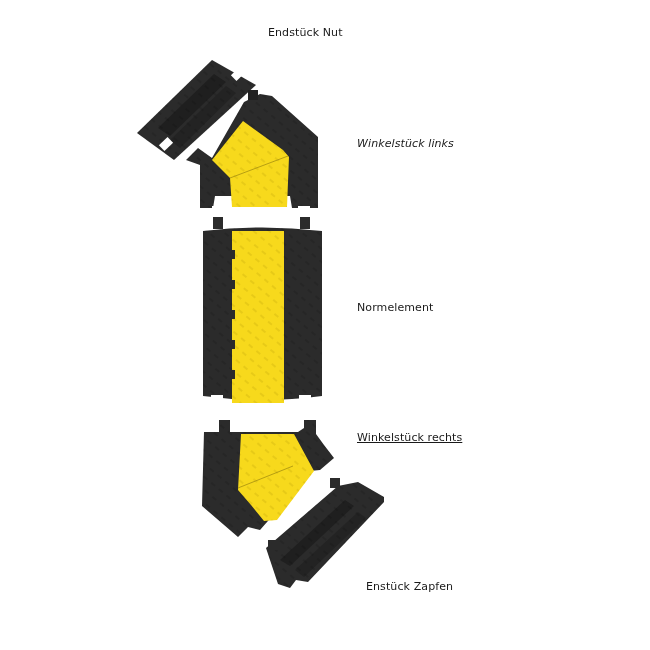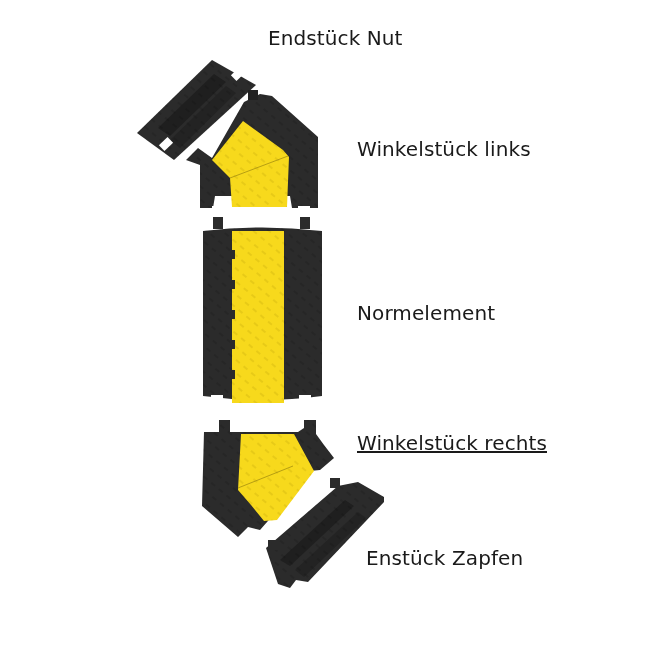--- a/index.html
+++ b/index.html
@@ -1,17 +1,17 @@
 <!DOCTYPE html>
 <html><head>
 <meta charset="utf-8">
 <style>
   html, body { margin:0; padding:0; background:#ffffff; }
   body { width:650px; height:650px; position:relative; overflow:hidden; font-family:"DejaVu Sans", sans-serif; }
-  .label { position:absolute; font-size:20px; color:#1a1a1a; white-space:nowrap; letter-spacing:0.1px; }
+  .label { position:absolute; font-size:11px; color:#1a1a1a; white-space:nowrap; letter-spacing:0.1px; }
   svg { position:absolute; left:0; top:0; }
 </style>
 </head>
 <body>
 
 <svg width="650" height="650" viewBox="0 0 650 650">
   <defs>
     <pattern id="tread" width="10" height="10" patternUnits="userSpaceOnUse" patternTransform="rotate(40)">
       <rect width="10" height="10" fill="none"></rect>
       <rect x="2" y="3" width="5" height="2" fill="#000" opacity="0.12"></rect>
@@ -72,16 +72,16 @@
     <polygon points="266,548 338,486 358,482 384,497 384,502 308,582 296,580 290,588 278,584" fill="#2b2b2b"></polygon>
     <polygon points="280,560 345,500 354,506 290,566" fill="#1f1f1f"></polygon>
     <polygon points="295,570 358,512 366,518 304,577" fill="#232323"></polygon>
     <polygon points="266,548 338,486 358,482 384,497 384,502 308,582 296,580 290,588 278,584" fill="url(#tread)"></polygon>
     <rect x="330" y="478" width="10" height="10" fill="#2b2b2b"></rect>
     <rect x="268" y="540" width="10" height="10" fill="#2b2b2b"></rect>
   </g>
 </svg>
 
 <div class="label" style="left:268px; top:26px;">Endstück Nut</div>
-<div class="label" style="left:357px; top:137px;">Winkelstück links</div>
+<div class="label" style="left:357px; top:137px;font-style:italic;">Winkelstück links</div>
 <div class="label" style="left:357px; top:301px;">Normelement</div>
 <div class="label" style="left:357px; top:431px;text-decoration:underline;">Winkelstück rechts</div>
-<div class="label" style="left:366px; top:546px;">Enstück Zapfen</div>
+<div class="label" style="left:366px; top:580px;">Enstück Zapfen</div>
 
 </body></html>

